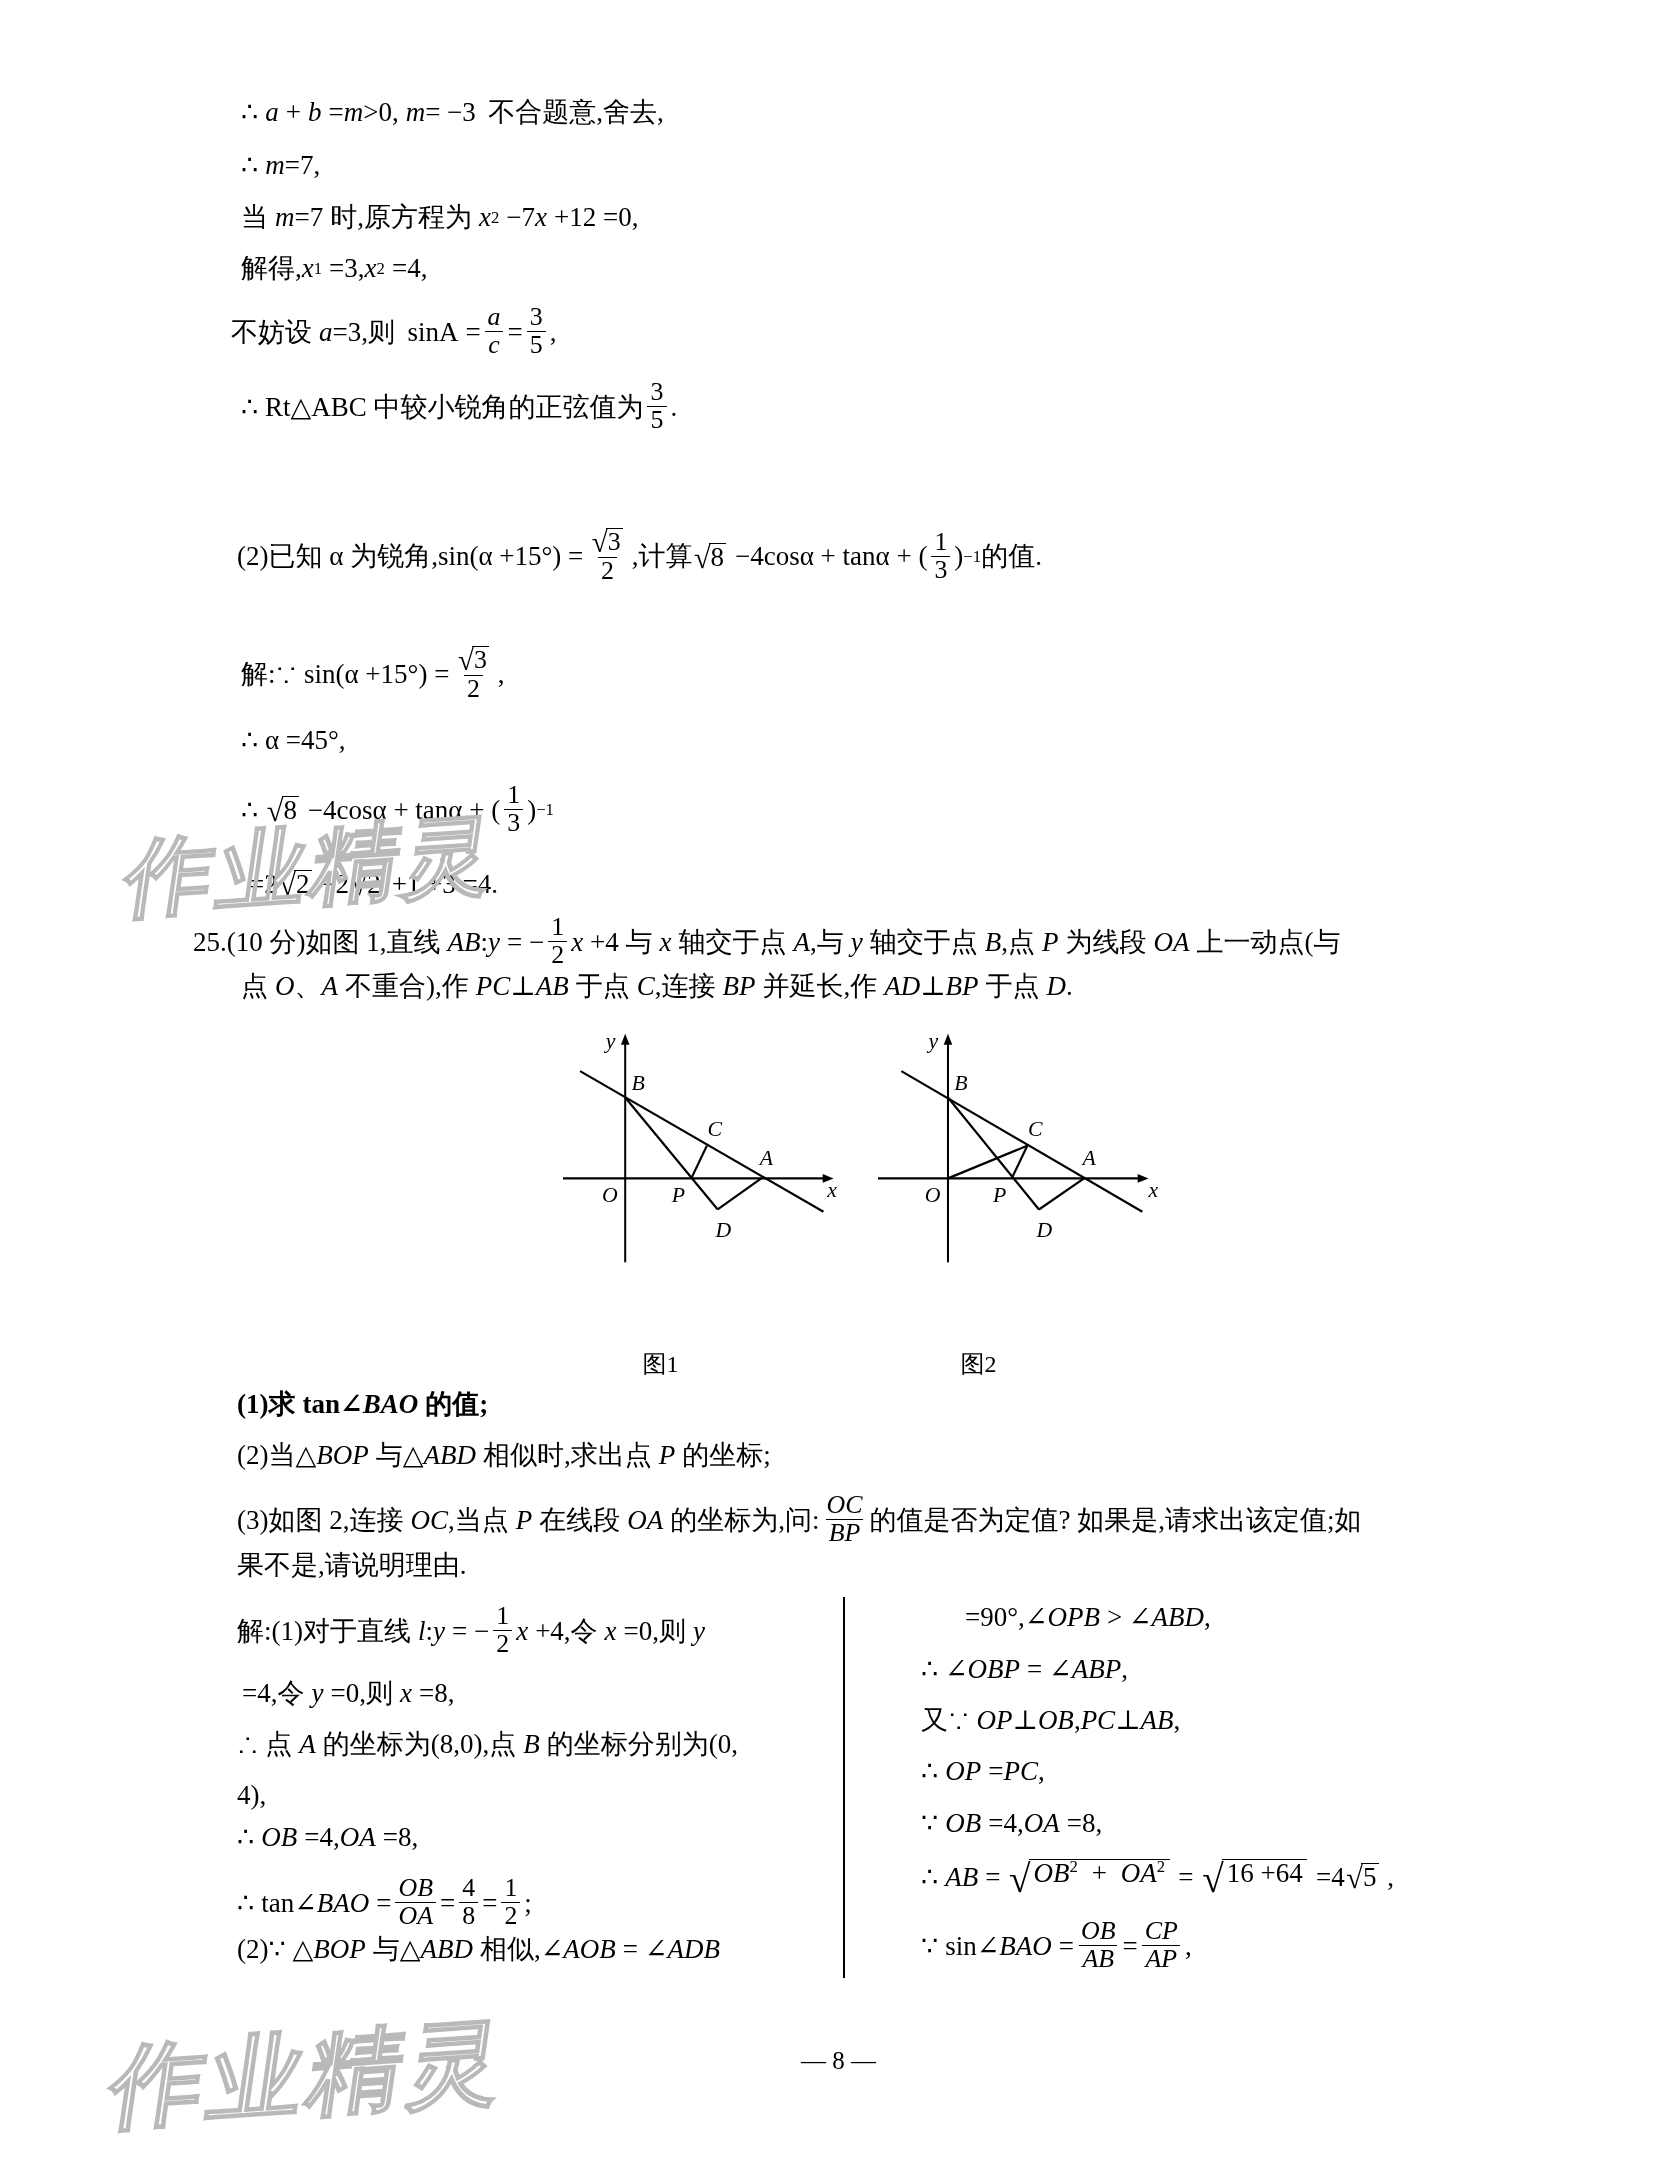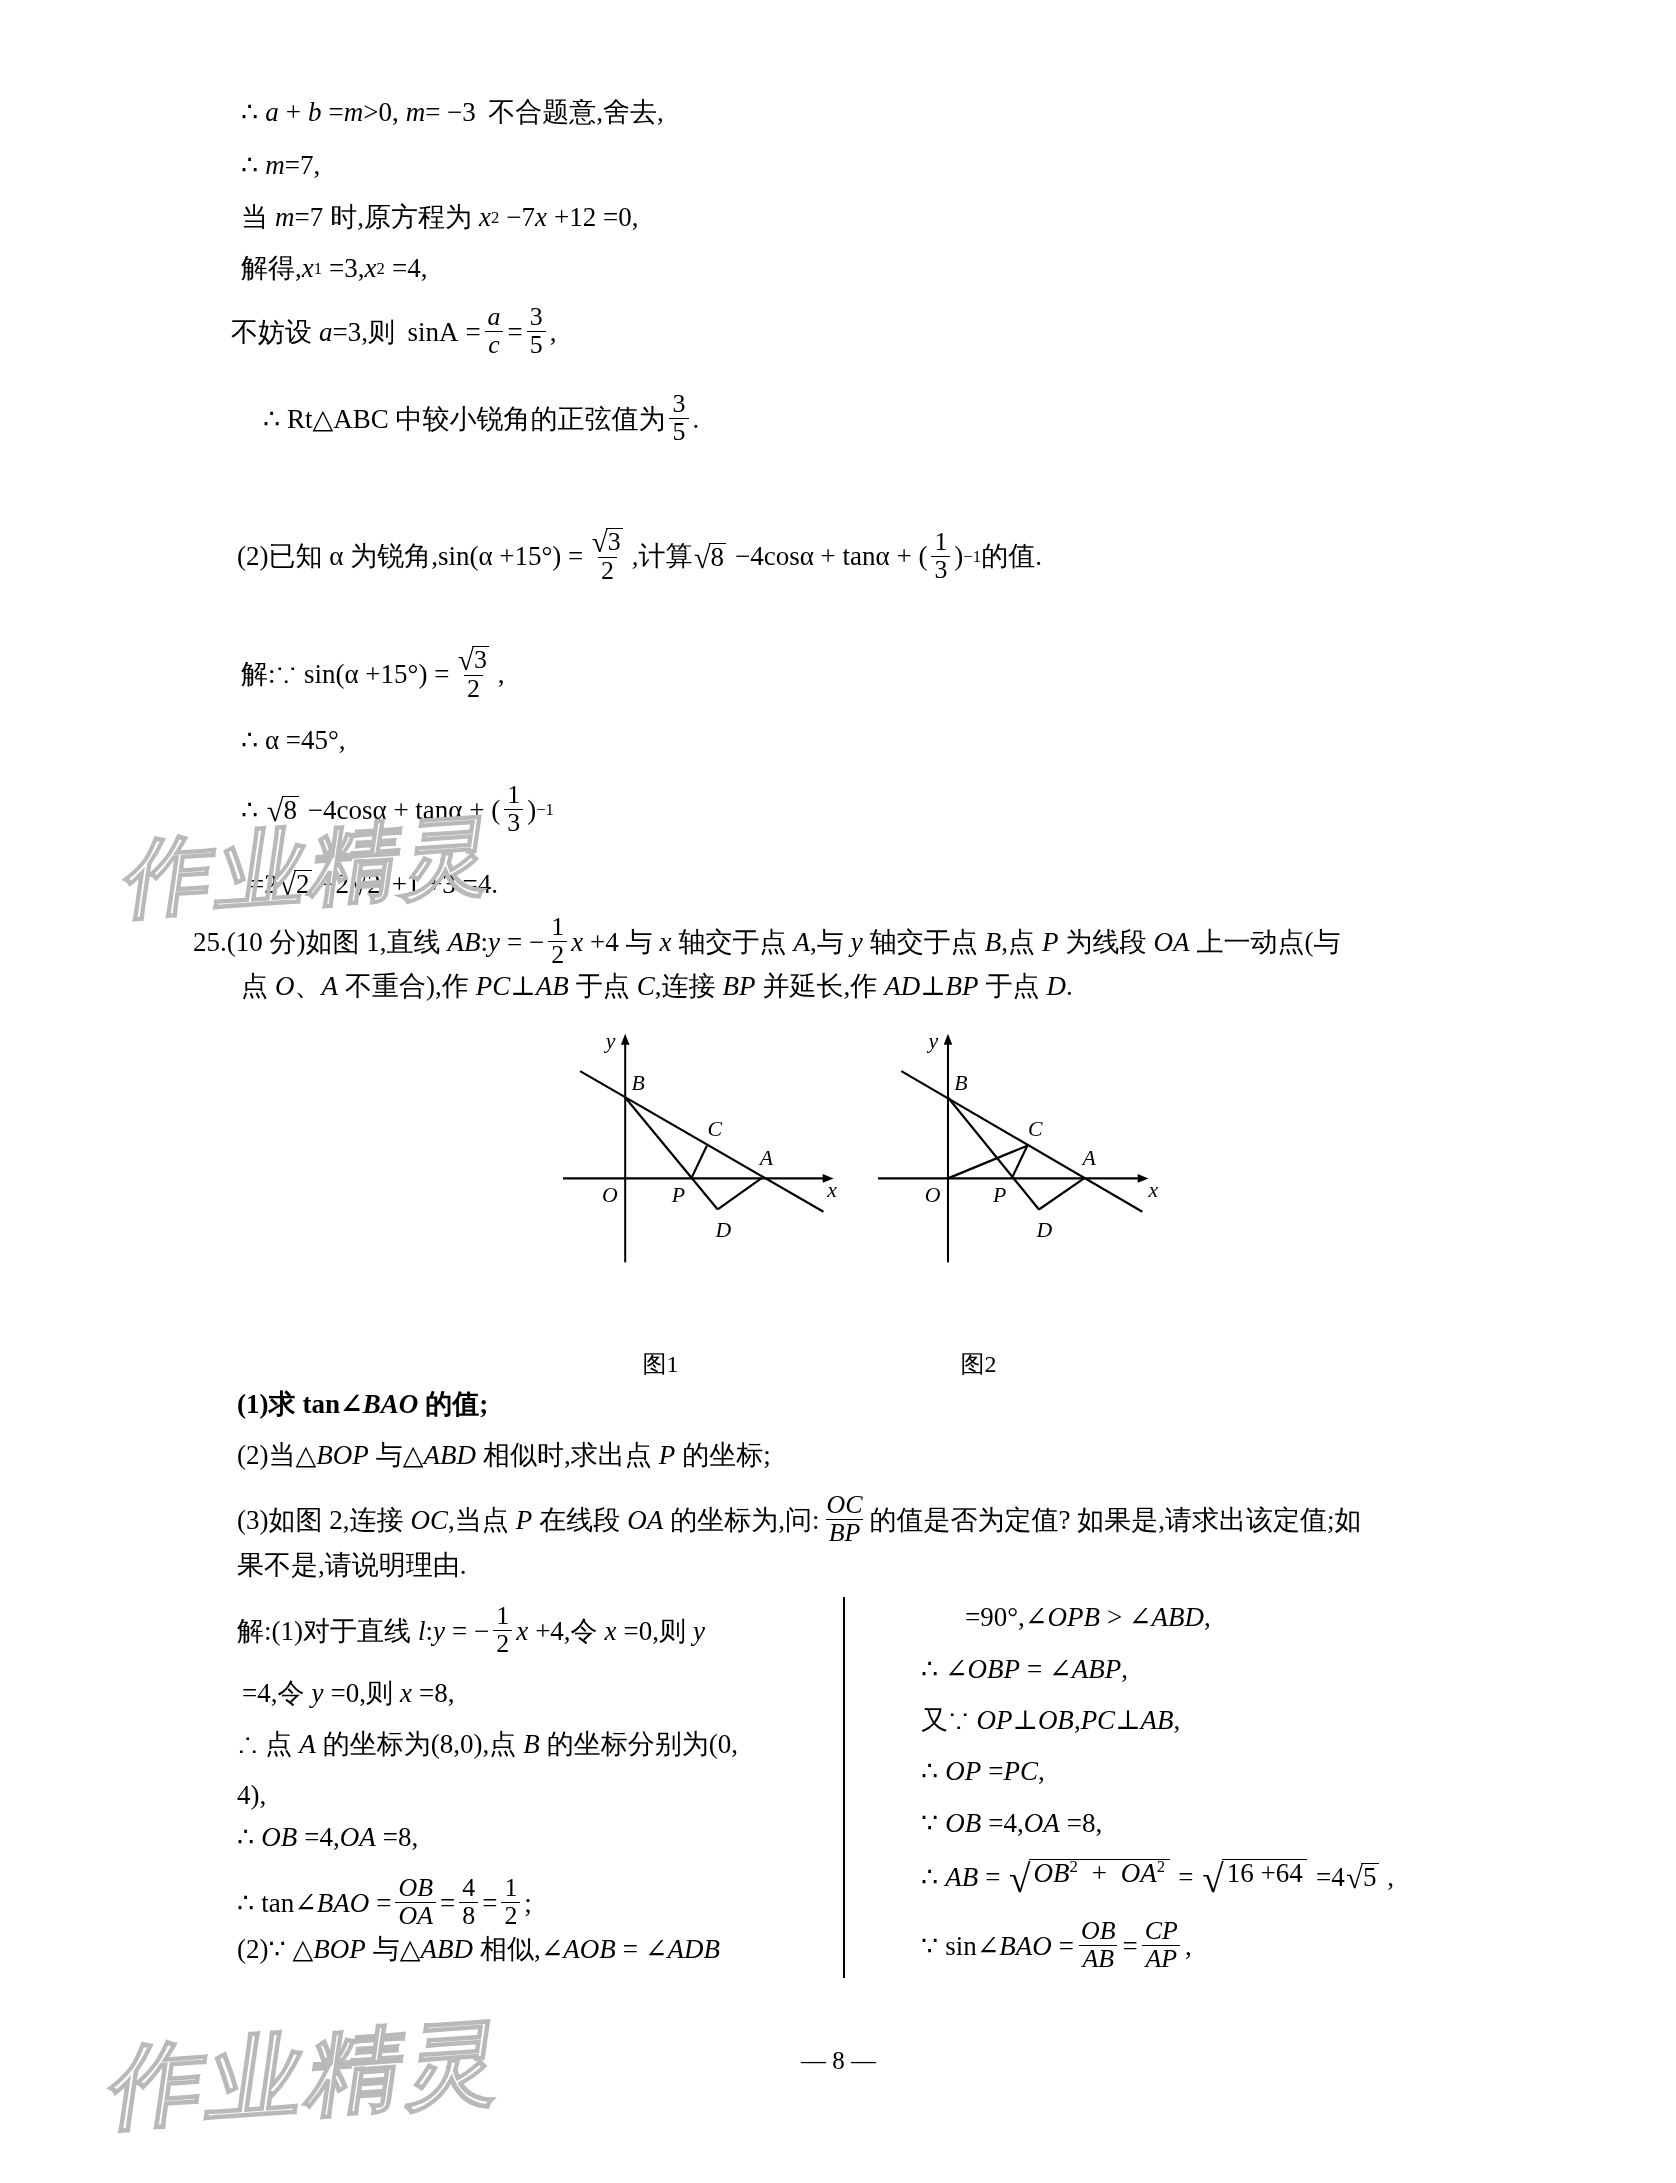--- a/index.html
+++ b/index.html
@@ -178,21 +178,21 @@
       </span>
       <span>=</span>
       <span class="frac">
         <span class="num">3</span>
         <span class="den">5</span>
       </span>
       <span>,</span>
     </div>
   </div>
 
-  <div class="blk" style="left:241px;top:392px;margin-left:22px;">
+  <div class="blk" style="left:241px;top:380px;">
     <div class="ln">
       <span class="cn">∴ Rt△ABC 中较小锐角的正弦值为</span>
       <span class="frac">
         <span class="num">3</span>
         <span class="den">5</span>
       </span>
       <span>.</span>
     </div>
   </div>
 

